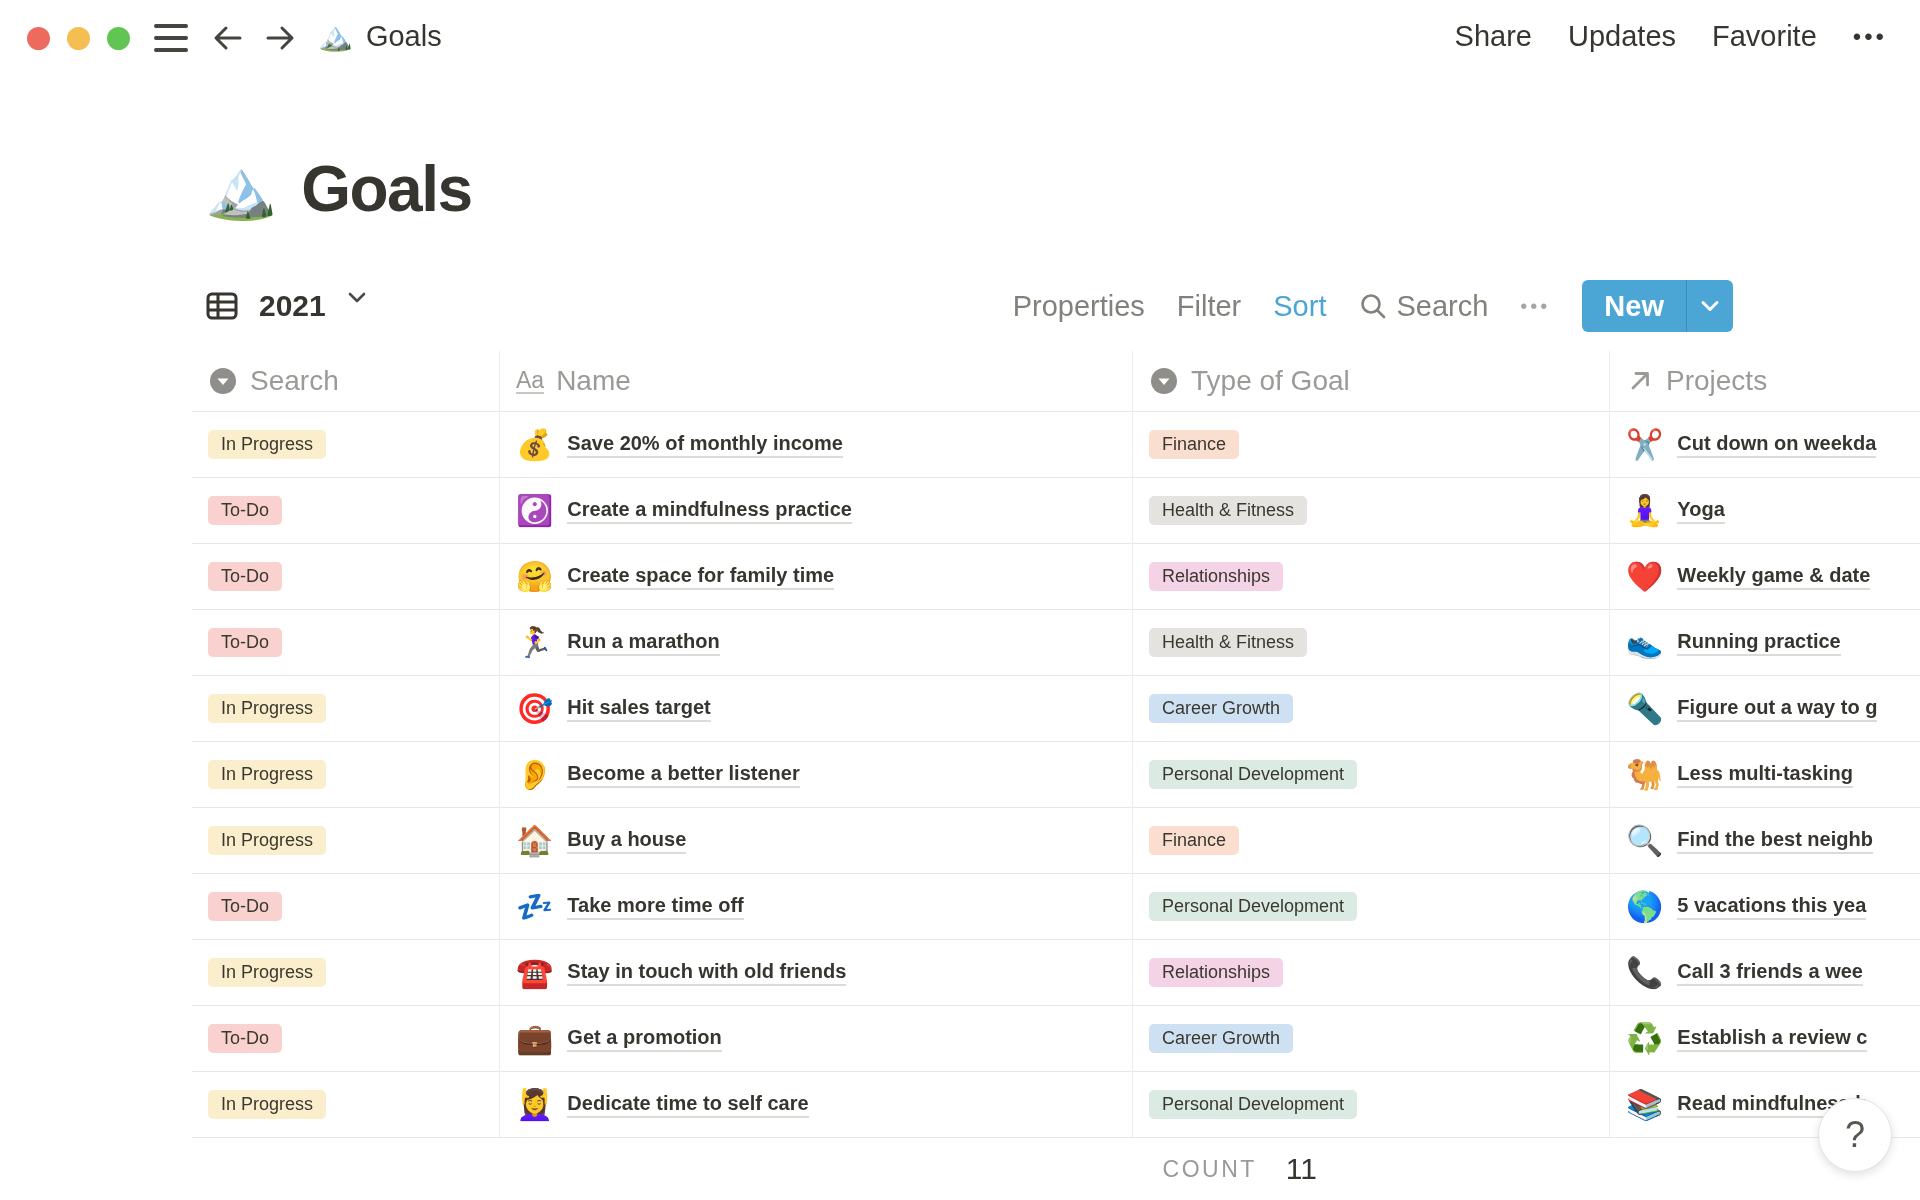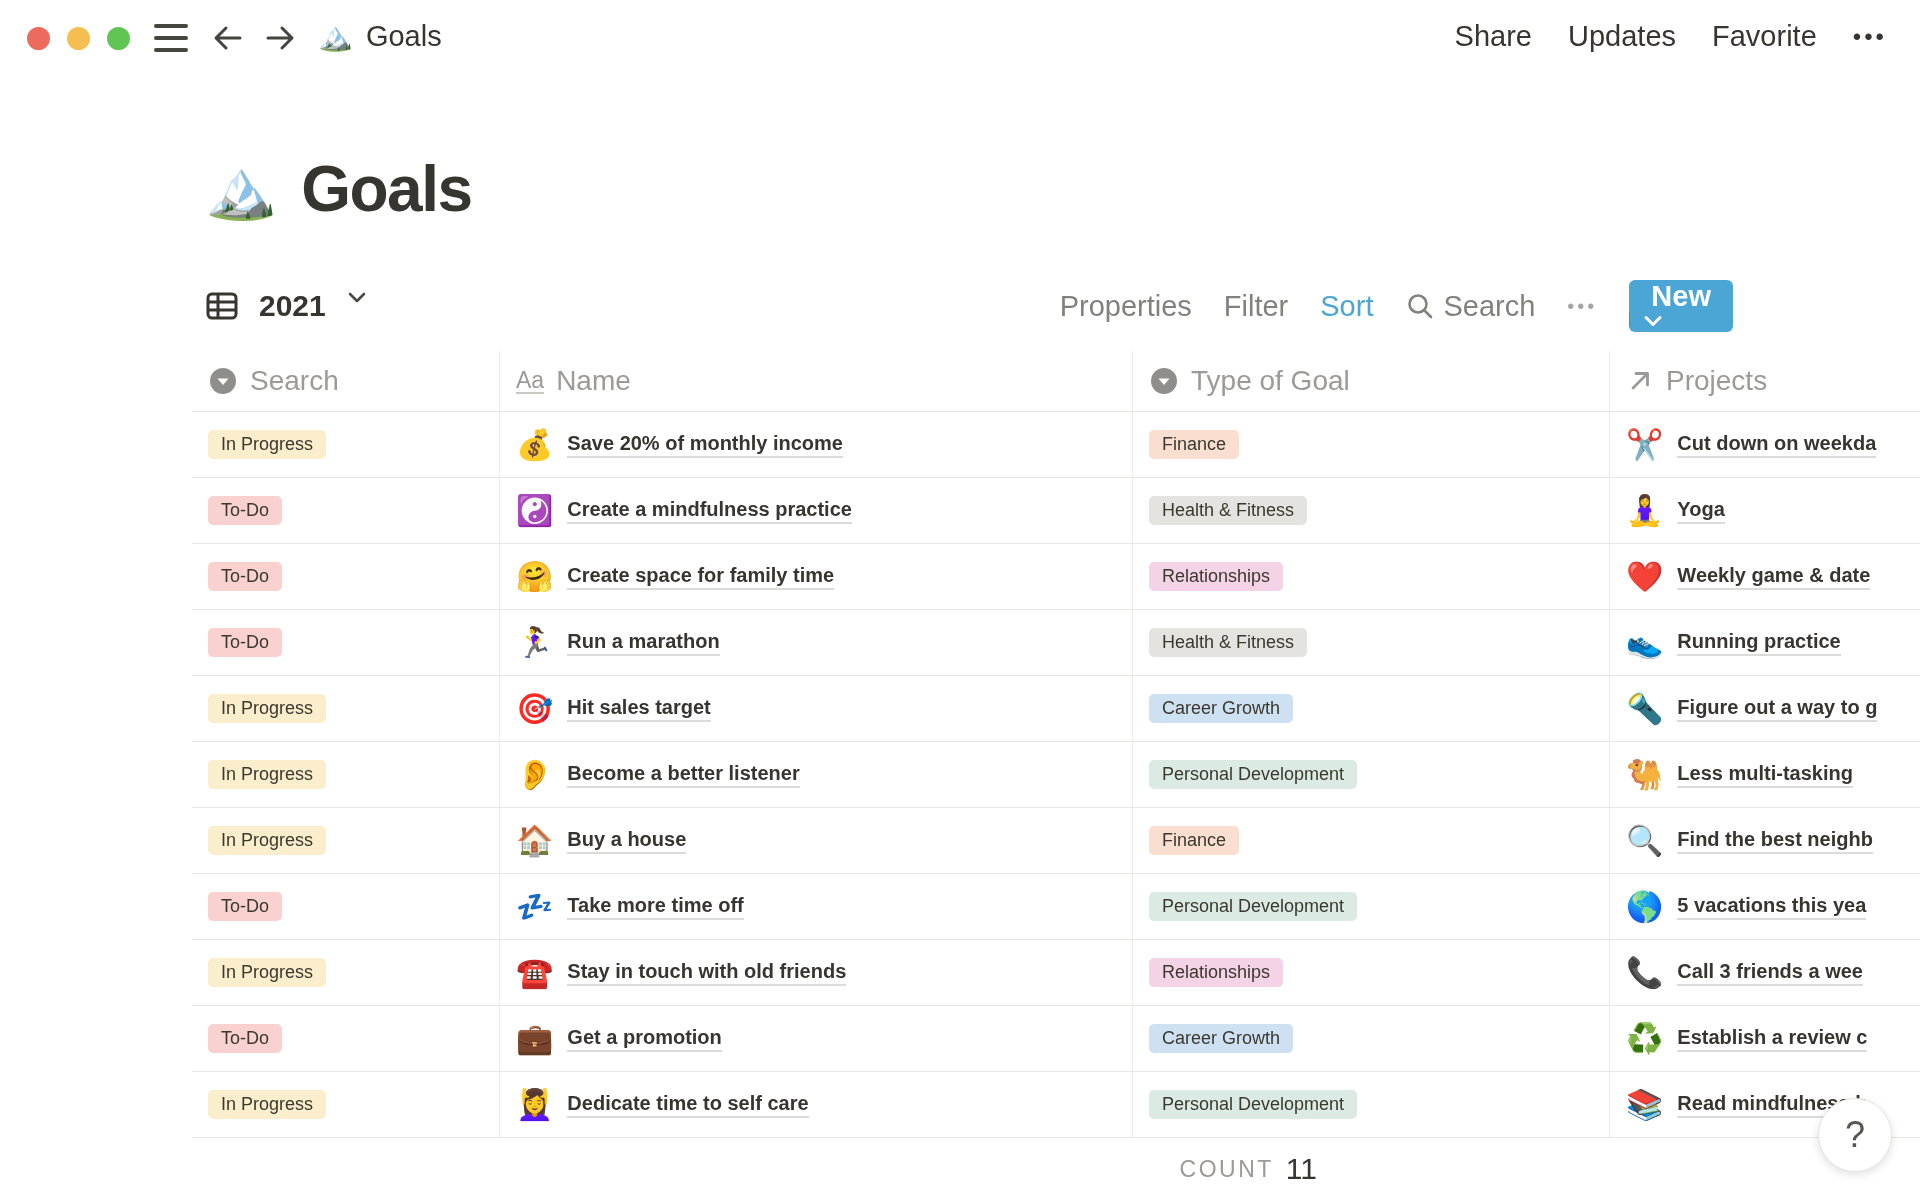--- a/index.html
+++ b/index.html
@@ -34,21 +34,21 @@
              display:flex; align-items:center; justify-content:space-between; }
   .viewtab { display:flex; align-items:flex-start; gap:20px; cursor:pointer; }
   .viewtab .vlabel { font-size:30px; font-weight:700; }
   .vactions { display:flex; align-items:center; gap:32px; }
   .vaction { font-size:29px; color:#82827C; cursor:pointer; }
   .vaction.active { color:var(--accent); }
   .searchbox { display:flex; align-items:center; gap:8px; cursor:pointer; }
   .searchbox .slabel { font-size:29px; color:#82827C; }
   .vdots { font-size:20px; letter-spacing:3px; color:#A5A5A1; cursor:pointer; }
   .newbtn { display:flex; align-items:stretch; height:52px; border-radius:6px; overflow:hidden;
-            background:var(--accent); color:#fff; cursor:pointer;flex-direction:column; }
+            background:var(--accent); color:#fff; cursor:pointer; }
   .newbtn .nlabel { display:flex; align-items:center; padding:0 22px; font-size:29px; font-weight:600; }
   .newbtn .nchev  { display:flex; align-items:center; padding:0 12px; border-left:1px solid rgba(0,0,0,0.14); }
 
   
   .table { position:absolute; left:192px; top:351px; width:1908px; }
   .grid { display:grid; grid-template-columns:308px 633px 477px 490px; }
   .hrow { height:61px; border-bottom:1px solid #E8E7E4; }
   .hcell { display:flex; align-items:center; gap:12px; padding-left:16px;
            font-size:28px; color:#9B9A97; border-right:1px solid #EDECEA; cursor:pointer; }
   .hcell:last-child { border-right:none; }
@@ -56,21 +56,21 @@
   .trow { height:66px; border-bottom:1px solid #E8E7E4; }
   .cell { display:flex; align-items:center; padding-left:16px; border-right:1px solid #EDECEA;
           overflow:hidden; white-space:nowrap; }
   .cell:last-child { border-right:none; overflow:visible; }
   .badge { display:inline-block; padding:4px 13px; border-radius:5px; font-size:18px; color:#3A382F; }
   .emoji { font-size:30px; margin-right:14px; flex:none; }
   .link { font-size:20px; font-weight:600; color:#37352F; border-bottom:2px solid rgba(55,53,47,0.18);
           padding-bottom:1px; cursor:pointer; white-space:nowrap; }
 
   .tfooter { position:absolute; left:192px; top:1139px; width:1133px; height:60px;
-             display:flex; align-items:center; justify-content:flex-end; gap:12px;
+             display:flex; align-items:center; justify-content:flex-end; gap:29px;
              padding-right:8px; cursor:pointer; }
   .tfooter .clabel { font-size:23px; letter-spacing:2.5px; color:#9B9A97; }
   .tfooter .cvalue { font-size:30px; color:#37352F; }
 
   
   .helpbtn { position:absolute; right:28px; bottom:28px; width:74px; height:74px; border-radius:50%;
              background:#fff; border:1px solid #E6E5E2; box-shadow:0 3px 10px rgba(0,0,0,0.12);
              display:flex; align-items:center; justify-content:center;
              font-size:36px; color:#57564F; cursor:pointer; z-index:5; }
 </style>

